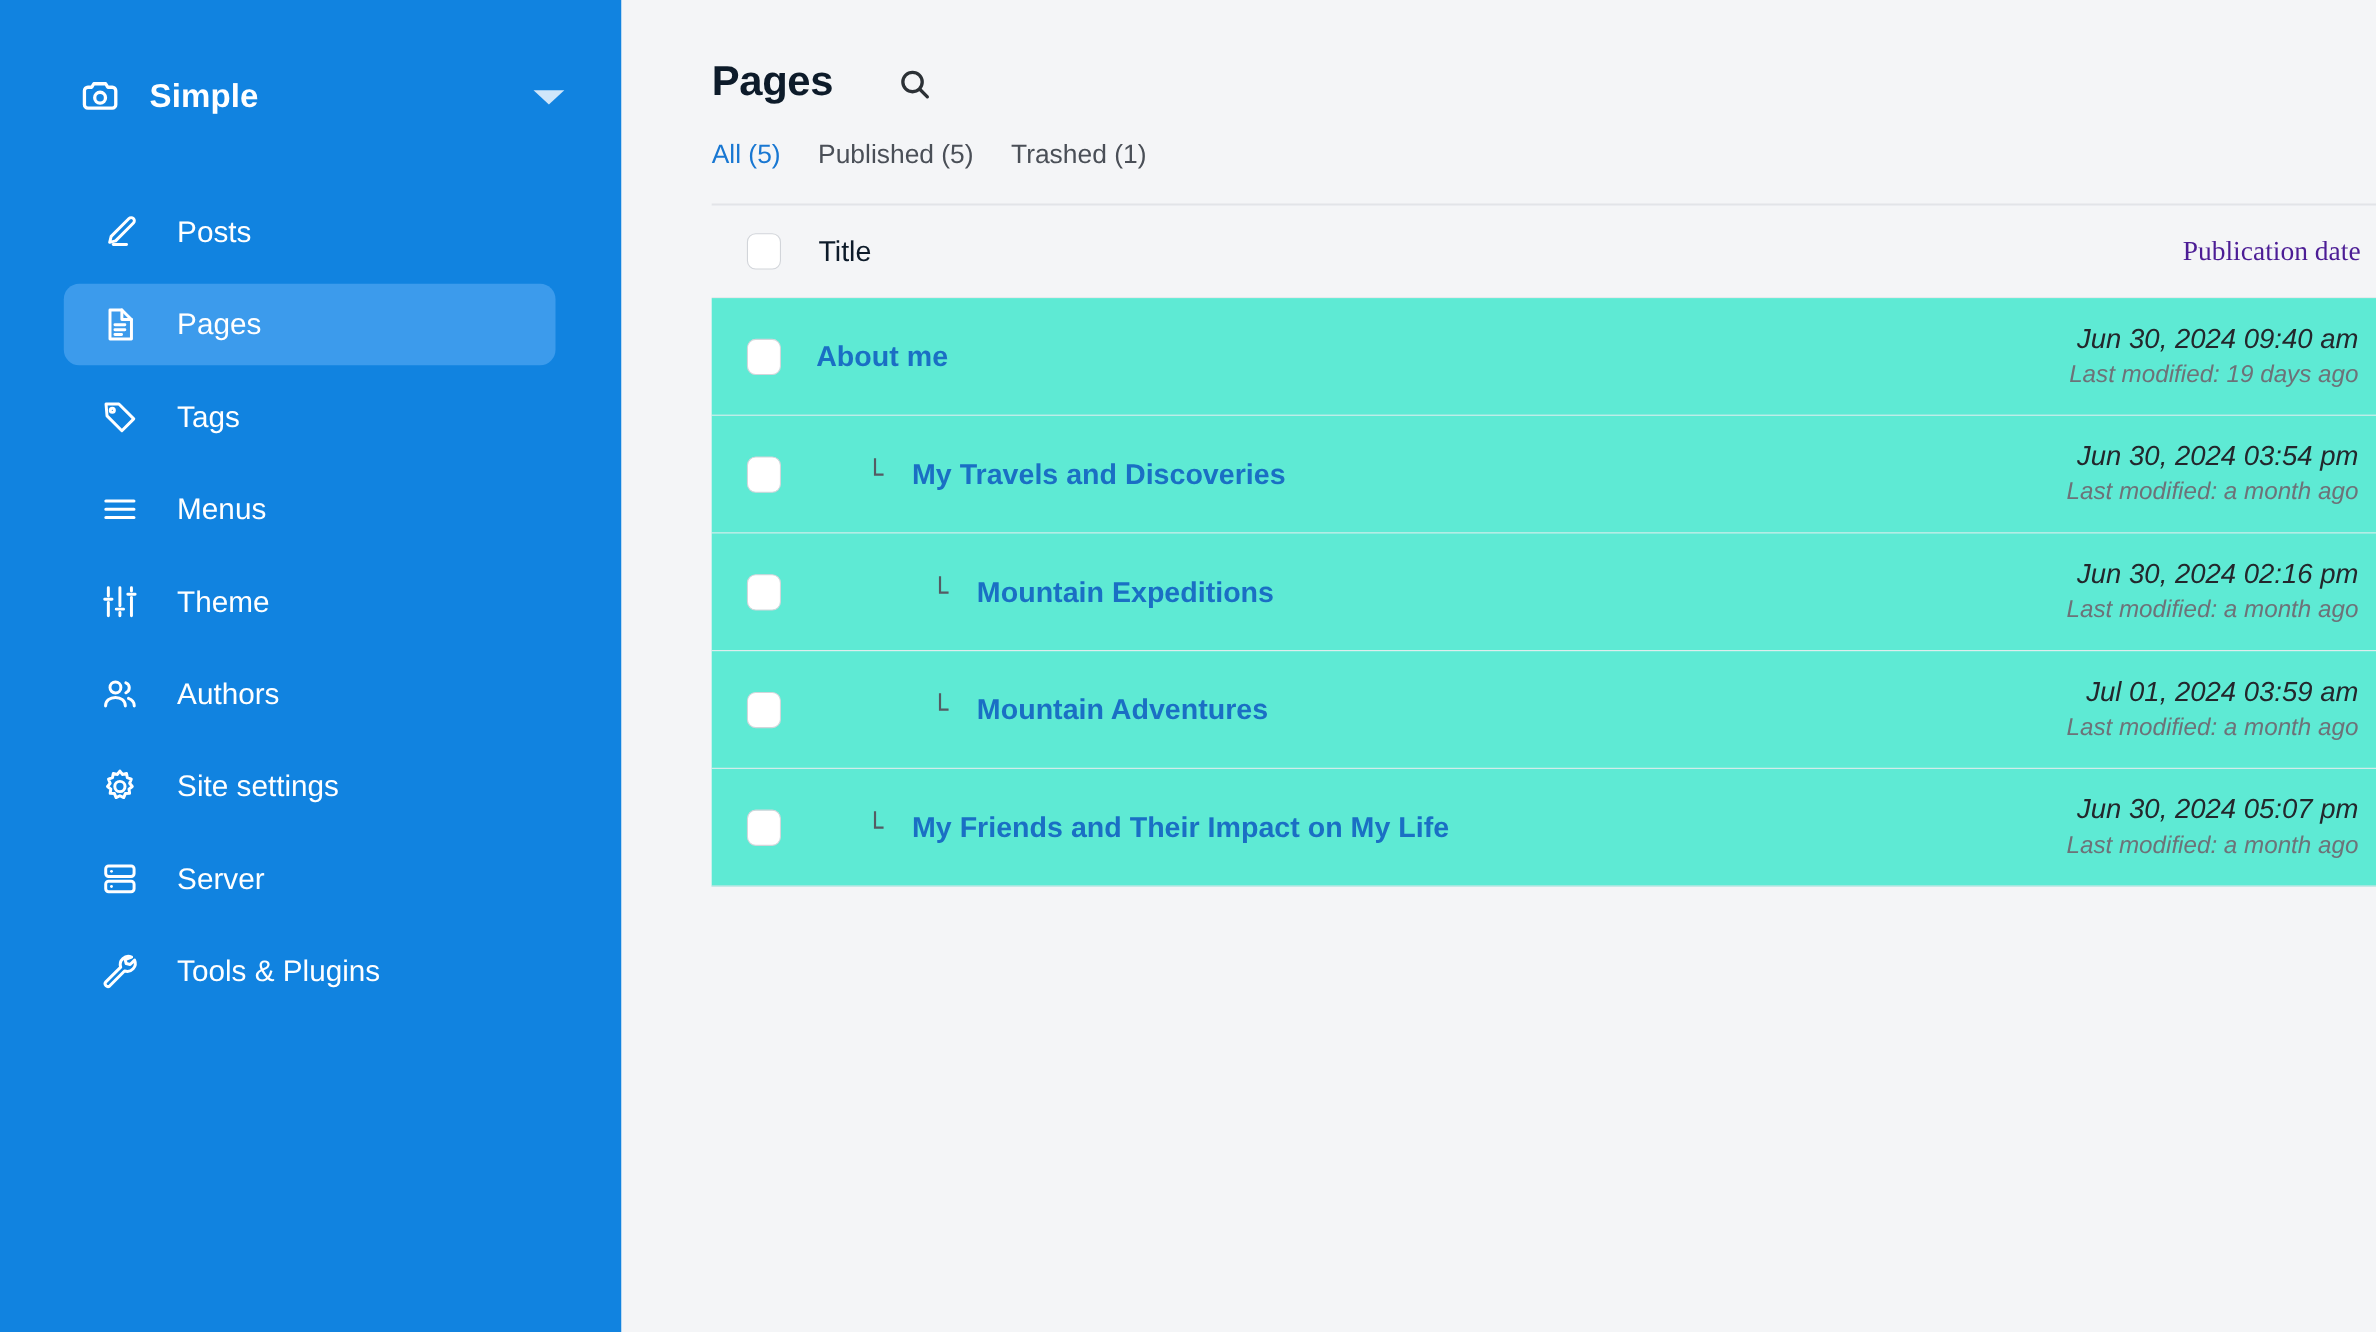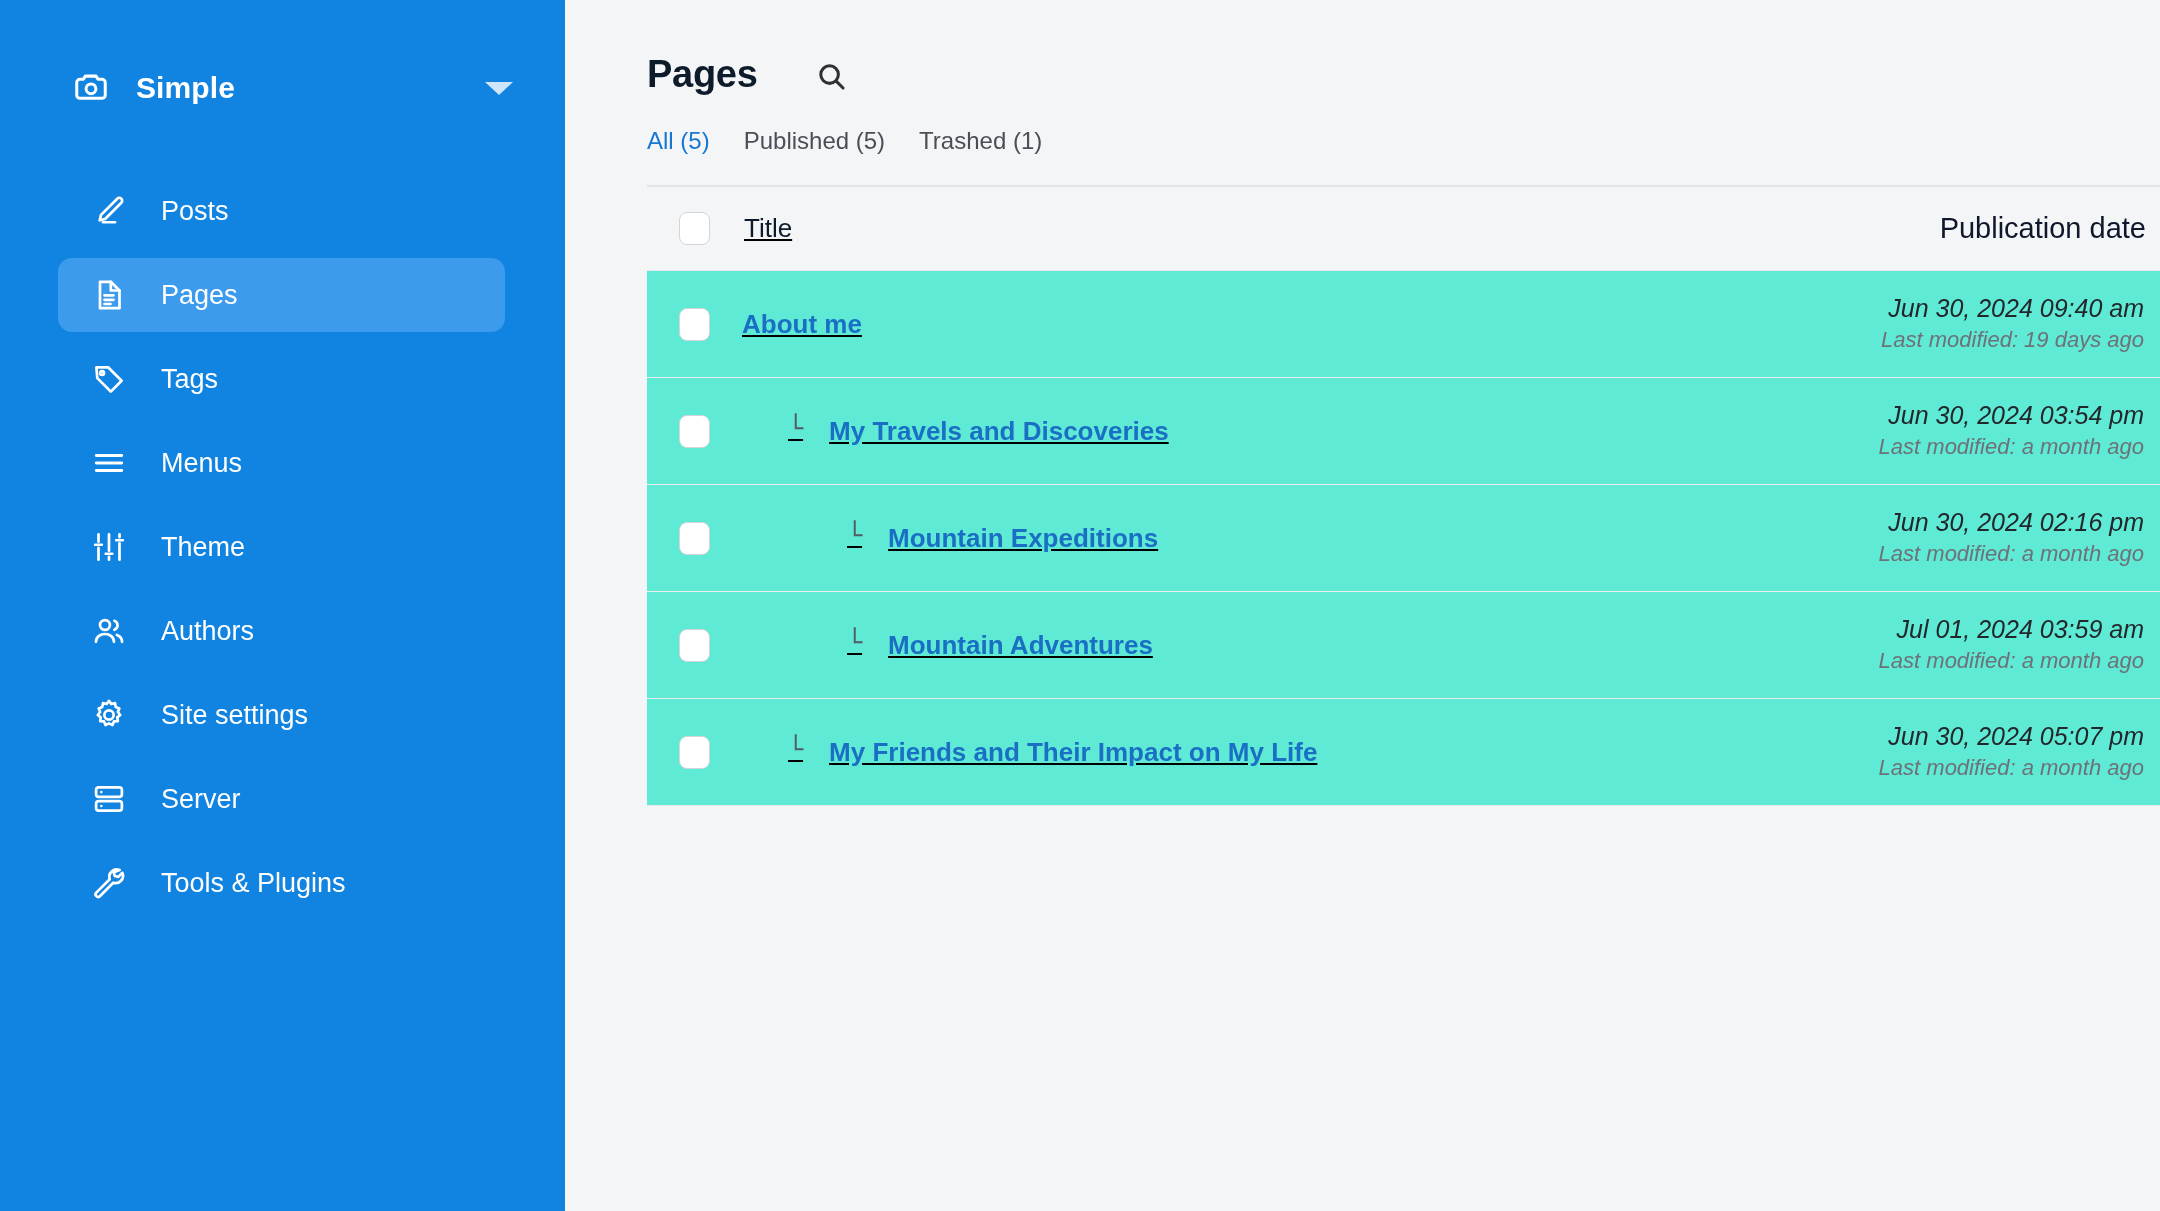--- a/index.html
+++ b/index.html
@@ -168,23 +168,22 @@
     border: 1.6px solid #d2d5da;
     border-radius: 8px;
     background: #ffffff;
     cursor: pointer;
   }
   .thead .checkbox { background:#fff; }
 
   .cell-title {
     flex: 1;
     display: flex;
-    align-items: flex-start;
+    align-items: center;
     min-width: 0;
-    text-decoration: underline;
   }
   .th-title {
     font-size: 26px;
     color: #0d1b2a;
     padding-left: 2px;
   }
 
   .indent { display: inline-block; }
   .indent-1 { width: 46px; }
   .indent-2 { width: 105px; }
@@ -206,26 +205,27 @@
   }
 
   .cell-date {
     width: 570px;
     flex-shrink: 0;
     padding-right: 16px;
     text-align: right;
     font-style: italic;
   }
   .th-date {
-    font-size: 29px;
-    color: #0f172a;
+    font-size: 25px;
+    color: #4c1d95;
     text-align: right;
     width: 570px;
     flex-shrink: 0;
     padding-right: 14px;
+    font-family: Liberation Serif, serif;
   }
   .date-main {
     font-size: 25px;
     color: #23272c;
     line-height: 1.28;
     white-space: nowrap;
   }
   .date-sub {
     font-size: 22px;
     color: #6d7278;

